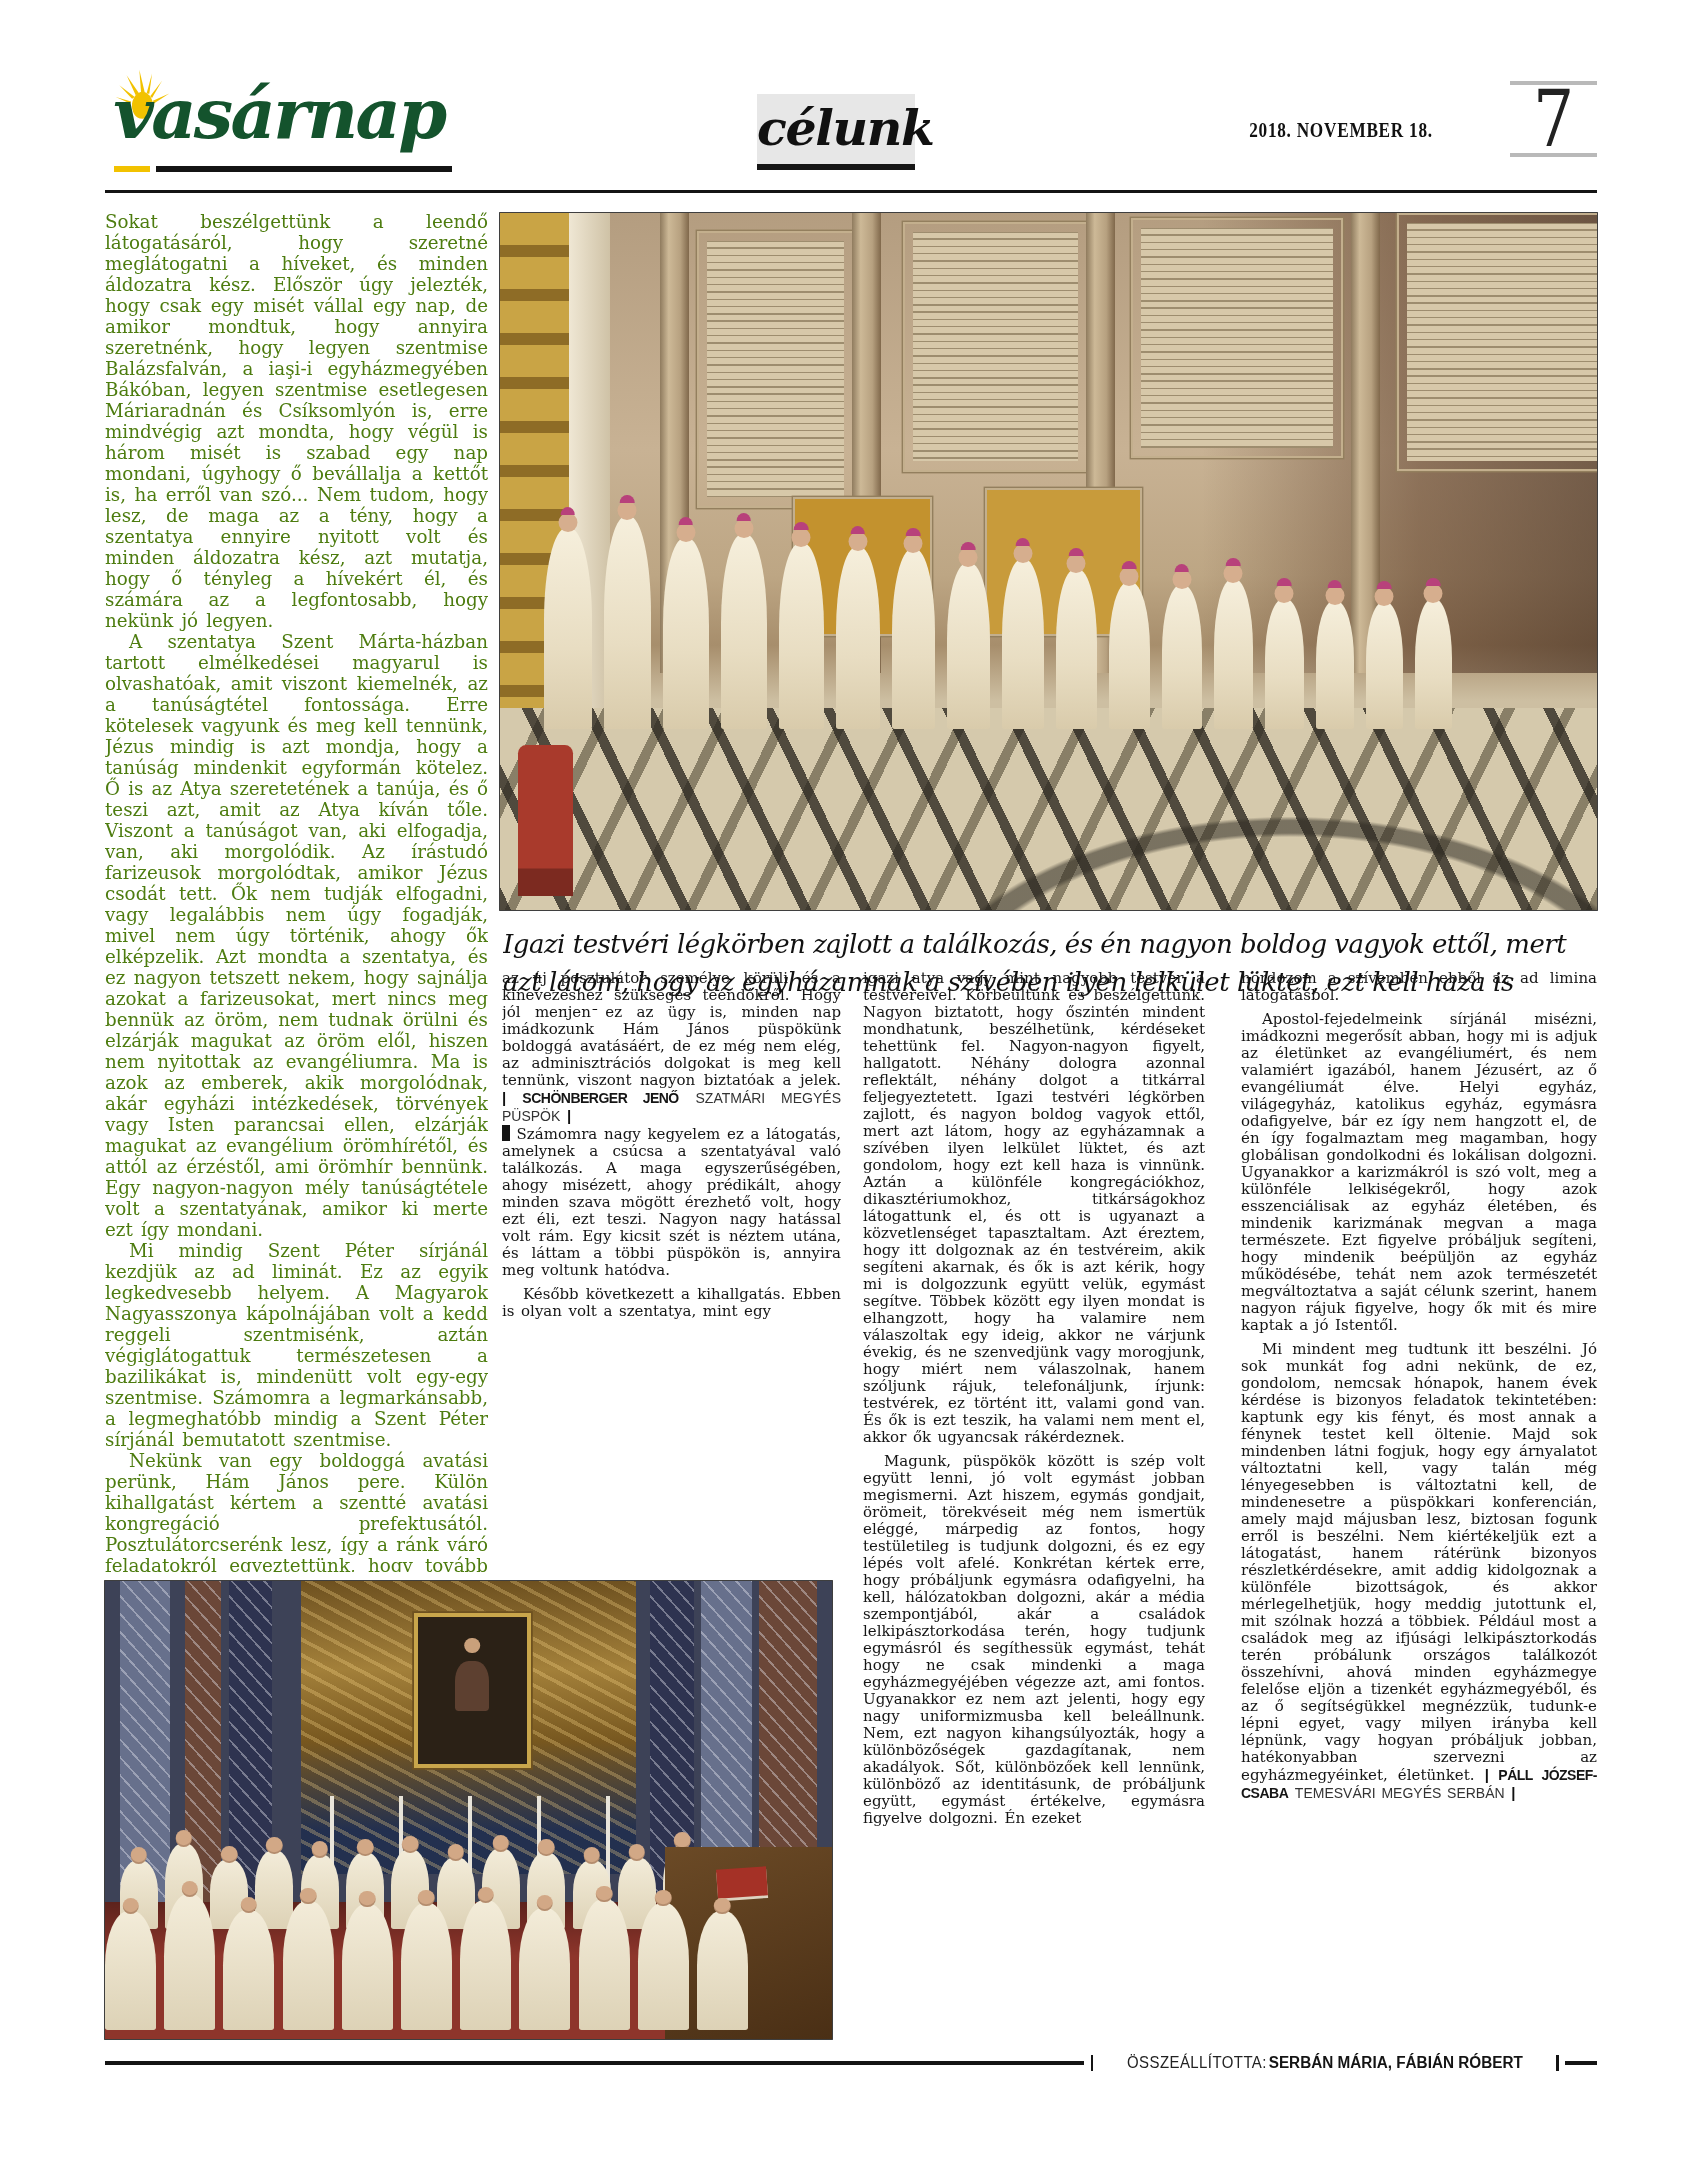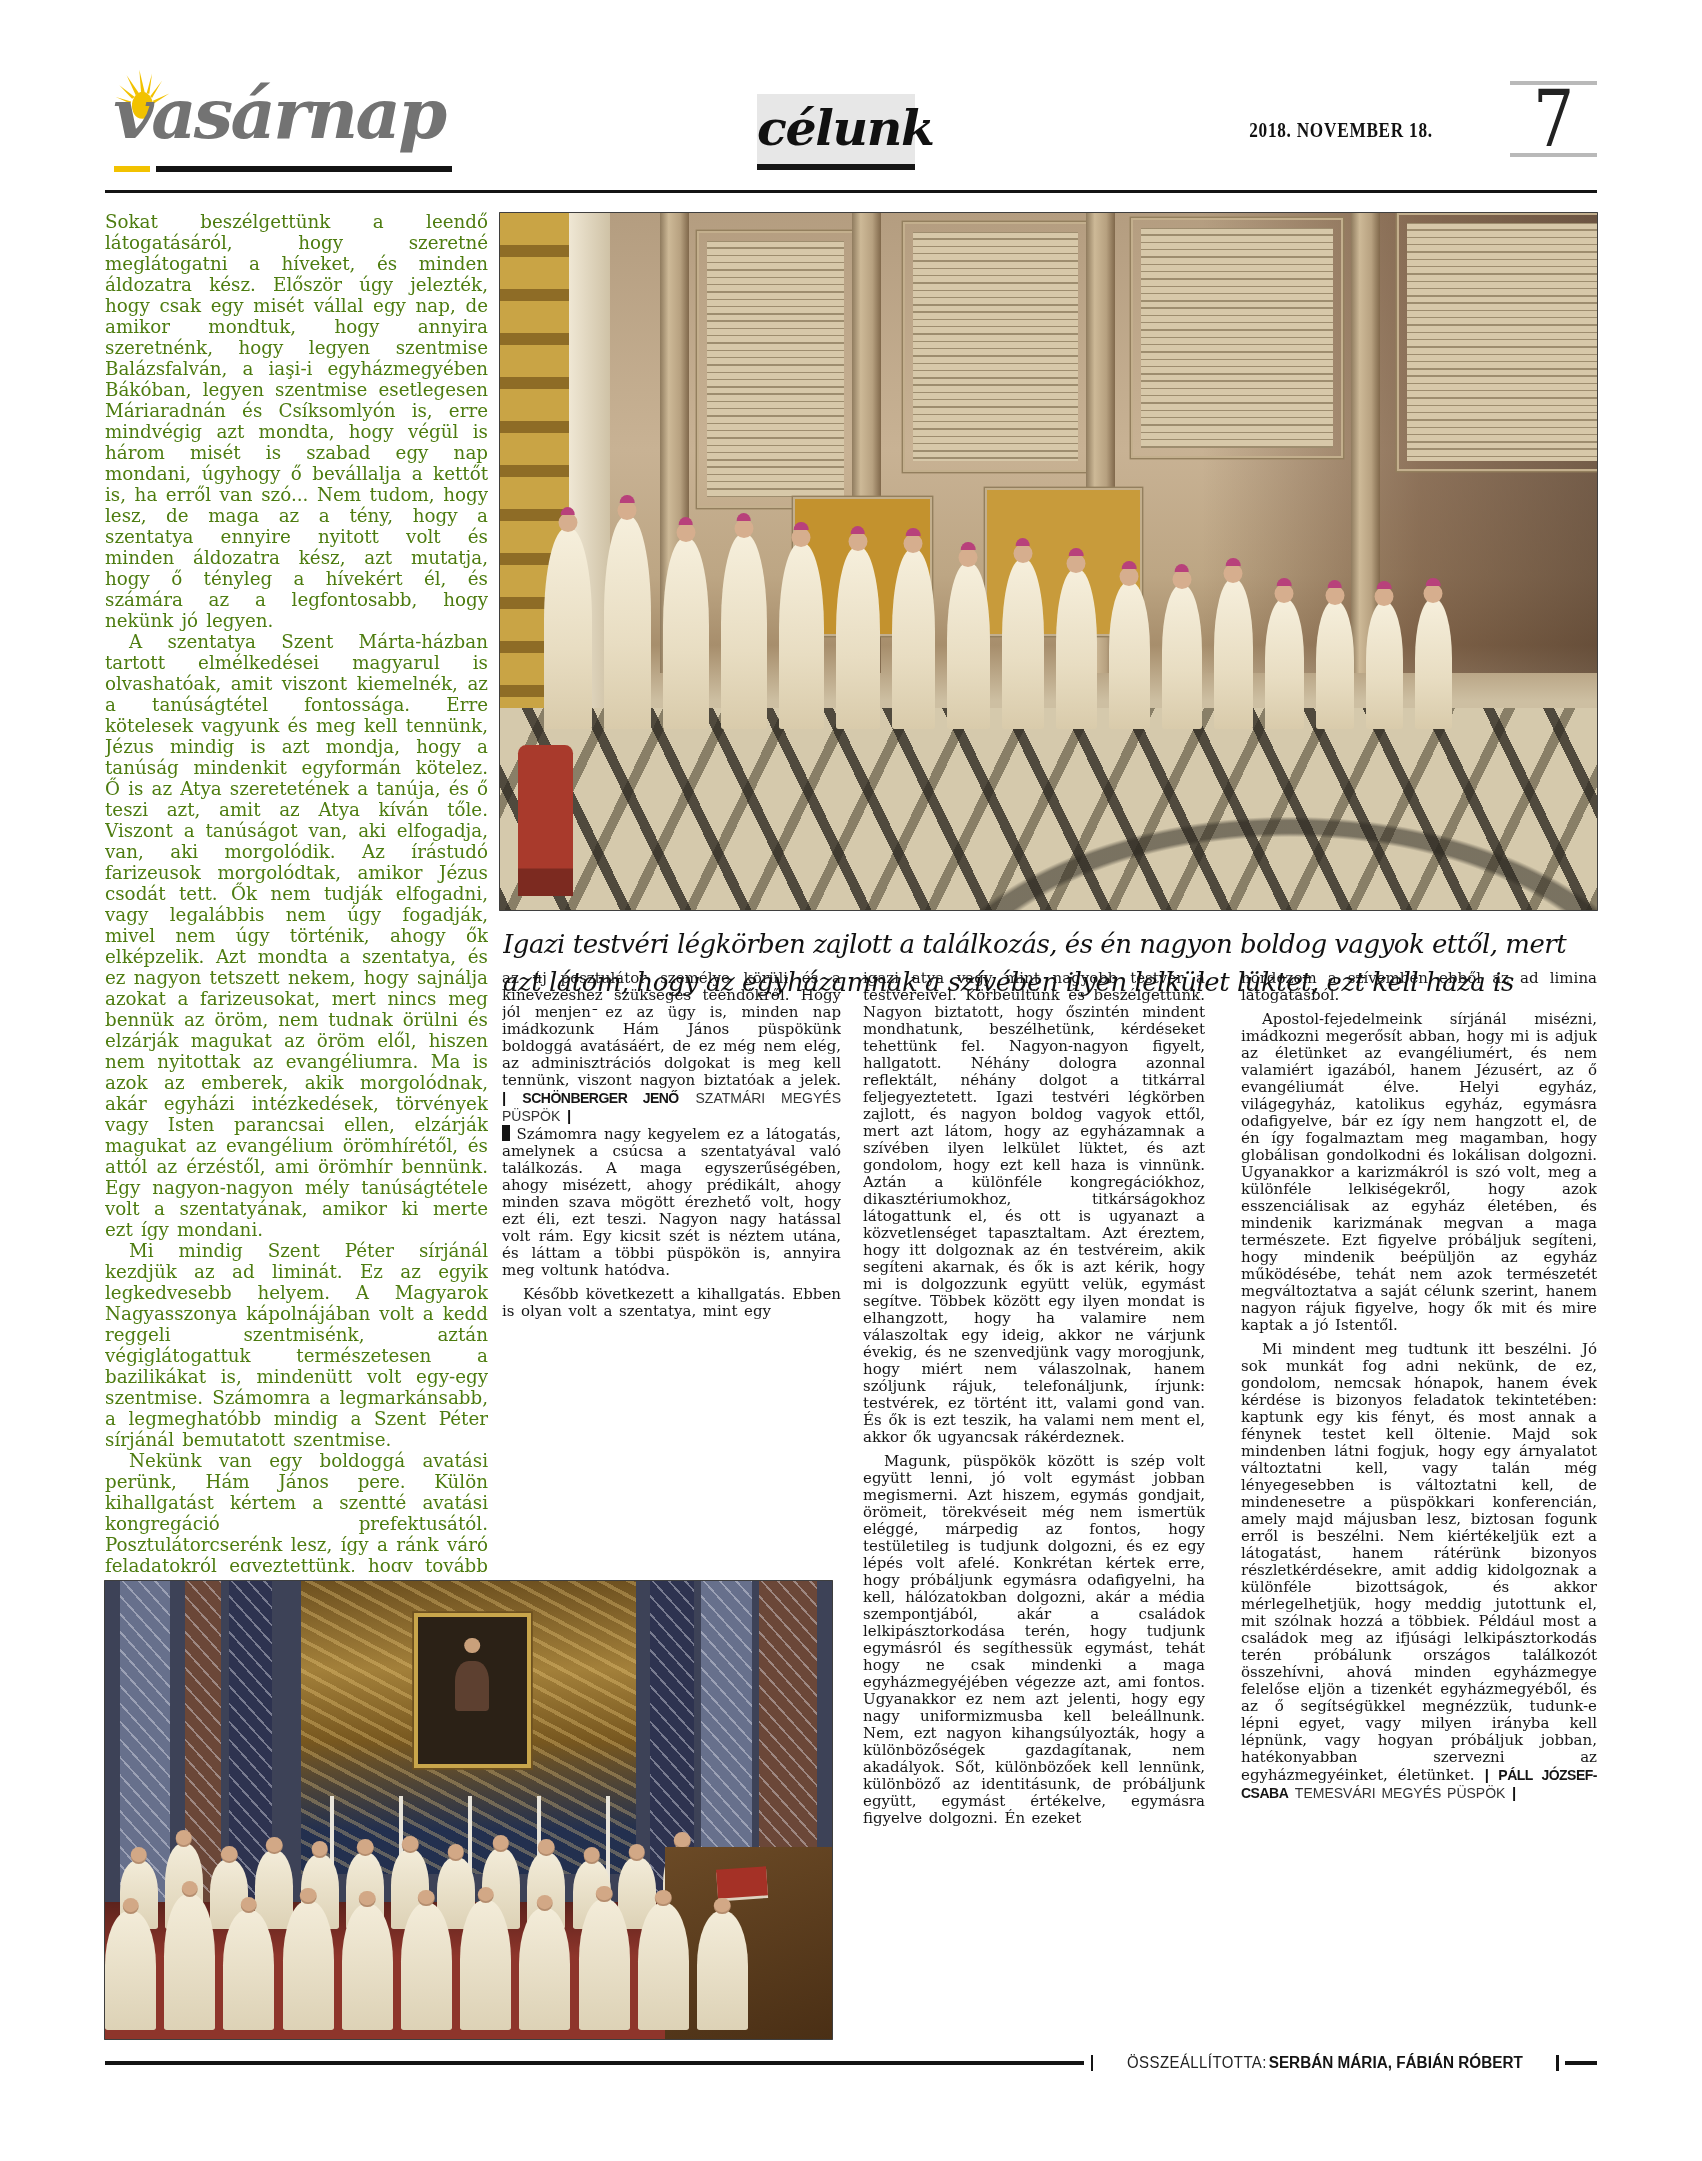--- a/index.html
+++ b/index.html
@@ -1,21 +1,21 @@
 <!DOCTYPE html>
 <html lang="hu" style="font-size:7.3px"><head>
 <meta charset="utf-8">
 <style>
   html,body{margin:0;padding:0;background:#888;}
   .page{position:relative;width:1702px;height:2161px;background:#ffffff;overflow:hidden;
         font-family:"DejaVu Serif",serif;color:#1a1a1a;}
   
   .logo-wrap{position:absolute;left:105px;top:69px;width:357px;height:105px;}
   .logo-text{position:absolute;left:8.2px;top:10px;font:italic 700 70px/1 "DejaVu Serif",serif;
-             letter-spacing:-2.7px;color:#737373;}
+             letter-spacing:-2.7px;color:#14532d;}
   .logo-sun{position:absolute;left:8.2px;top:-3.7px;}
   .logo-under-yellow{position:absolute;left:9.2px;top:97px;width:36px;height:6px;background:#f2c200;}
   .logo-under-black{position:absolute;left:51px;top:97px;width:296px;height:6px;background:#141414;}
   .fokusz-box{position:absolute;left:757px;top:94px;width:158px;height:70px;background:#e7e7e7;
               border-bottom:6.4px solid #161616;text-align:center;}
   .fokusz-box .label{font:italic 700 49px/69px "DejaVu Serif",serif;letter-spacing:-1.4px;color:#111;}
   .issue-date{position:absolute;left:1199px;top:120px;width:284px;text-align:center;
               font:700 21px/1 "Liberation Serif",serif;letter-spacing:0.9px;color:#111;
               transform:scaleX(.82);transform-origin:center;white-space:nowrap;}
   .pageno-wrap{position:absolute;left:1510px;top:81px;width:87px;height:78px;text-align:center;}
@@ -214,21 +214,21 @@
     <p>igazi atya vagy mint nagyobb testvér a testvéreivel. Körbeültünk és beszélgettünk. Nagyon biztatott, hogy őszintén mindent mondhatunk, beszélhetünk, kérdéseket tehettünk fel. Nagyon-nagyon figyelt, hallgatott. Néhány dologra azonnal reflektált, néhány dolgot a titkárral feljegyeztetett. Igazi testvéri légkörben zajlott, és nagyon boldog vagyok ettől, mert azt látom, hogy az egyházamnak a szívében ilyen lelkület lüktet, és azt gondolom, hogy ezt kell haza is vinnünk. Aztán a különféle kongregációkhoz, dikasztériumokhoz, titkárságokhoz látogattunk el, és ott is ugyanazt a közvetlenséget tapasztaltam. Azt éreztem, hogy itt dolgoznak az én testvéreim, akik segíteni akarnak, és ők is azt kérik, hogy mi is dolgozzunk együtt velük, egymást segítve. Többek között egy ilyen mondat is elhangzott, hogy ha valamire nem válaszoltak egy ideig, akkor ne várjunk évekig, és ne szenvedjünk vagy morogjunk, hogy miért nem válaszolnak, hanem szóljunk rájuk, telefonáljunk, írjunk: testvérek, ez történt itt, valami gond van. És ők is ezt teszik, ha valami nem ment el, akkor ők ugyancsak rákérdeznek.</p>
     <p class="indent">Magunk, püspökök között is szép volt együtt lenni, jó volt egymást jobban megismerni. Azt hiszem, egymás gondjait, örömeit, törekvéseit még nem ismertük eléggé, márpedig az fontos, hogy testületileg is tudjunk dolgozni, és ez egy lépés volt afelé. Konkrétan kértek erre, hogy próbáljunk egymásra odafigyelni, ha kell, hálózatokban dolgozni, akár a média szempontjából, akár a családok lelkipásztorkodása terén, hogy tudjunk egymásról és segíthessük egymást, tehát hogy ne csak mindenki a maga egyházmegyéjében végezze azt, ami fontos. Ugyanakkor ez nem azt jelenti, hogy egy nagy uniformizmusba kell beleállnunk. Nem, ezt nagyon kihangsúlyozták, hogy a különbözőségek gazdagítanak, nem akadályok. Sőt, különbözőek kell lennünk, különböző az identitásunk, de próbáljunk együtt, egymást értékelve, egymásra figyelve dolgozni. Én ezeket</p>
   </div>
 
   <div class="bodycol colC">
     <p>hordozom a szívemben ebből az ad limina látogatásból.</p>
     <p class="indent">Apostol-fejedelmeink sírjánál misézni, imádkozni megerősít abban, hogy mi is adjuk az életünket az evangéliumért, és nem valamiért igazából, hanem Jézusért, az ő evangéliumát élve. Helyi egyház, világegyház, katolikus egyház, egymásra odafigyelve, bár ez így nem hangzott el, de én így fogalmaztam meg magamban, hogy globálisan gondolkodni és lokálisan dolgozni. Ugyanakkor a karizmákról is szó volt, meg a különféle lelkiségekről, hogy azok esszenciálisak az egyház életében, és mindenik karizmának megvan a maga természete. Ezt figyelve próbáljuk segíteni, hogy mindenik beépüljön az egyház működésébe, tehát nem azok természetét megváltoztatva a saját célunk szerint, hanem nagyon rájuk figyelve, hogy ők mit és mire kaptak a jó Istentől.</p>
     <p class="indent"><span>Mi mindent meg tudtunk itt beszélni. Jó sok munkát fog adni nekünk, de ez, gondolom, nemcsak hónapok, hanem évek kérdése is bizonyos feladatok tekintetében: kaptunk egy kis fényt, és most annak a fénynek testet kell öltenie. Majd sok mindenben látni fogjuk, hogy egy árnyalatot változtatni kell, vagy talán még lényegesebben is változtatni kell, de mindenesetre a püspökkari konferencián, amely majd májusban lesz, biztosan fogunk erről is beszélni. Nem kiértékeljük ezt a látogatást, hanem rátérünk bizonyos részletkérdésekre, amit addig kidolgoznak a különféle bizottságok, és akkor mérlegelhetjük, hogy meddig jutottunk el, mit szólnak hozzá a többiek. Például most a családok meg az ifjúsági lelkipásztorkodás terén próbálunk országos találkozót összehívni, ahová minden egyházmegye felelőse eljön a tizenkét egyházmegyéből, és az ő segítségükkel megnézzük, tudunk-e lépni egyet, vagy milyen irányba kell lépnünk, vagy hogyan próbáljuk jobban, hatékonyabban szervezni az egyházmegyéinket, életünket.</span>
       <span class="attr-sep"> | </span>
       <span class="attr-name">PÁLL JÓZSEF-CSABA</span>
-      <span class="attr-title">TEMESVÁRI MEGYÉS PÜSPÖK</span>
+      <span class="attr-title">TEMESVÁRI MEGYÉS SERBÁN</span>
       <span class="attr-sep"> | </span></p>
   </div>
 
   <div class="photo photo-bottom">
     <div class="pb-col pb-blue" style="left:2%;width:7%;"></div>
     <div class="pb-col pb-red" style="left:11%;width:5%;"></div>
     <div class="pb-col pb-dkblue" style="left:17%;width:6%;"></div>
     <div class="pb-col pb-dkblue" style="left:75%;width:6%;"></div>
     <div class="pb-col pb-blue" style="left:82%;width:7%;"></div>
     <div class="pb-col pb-red" style="left:90%;width:8%;"></div>

